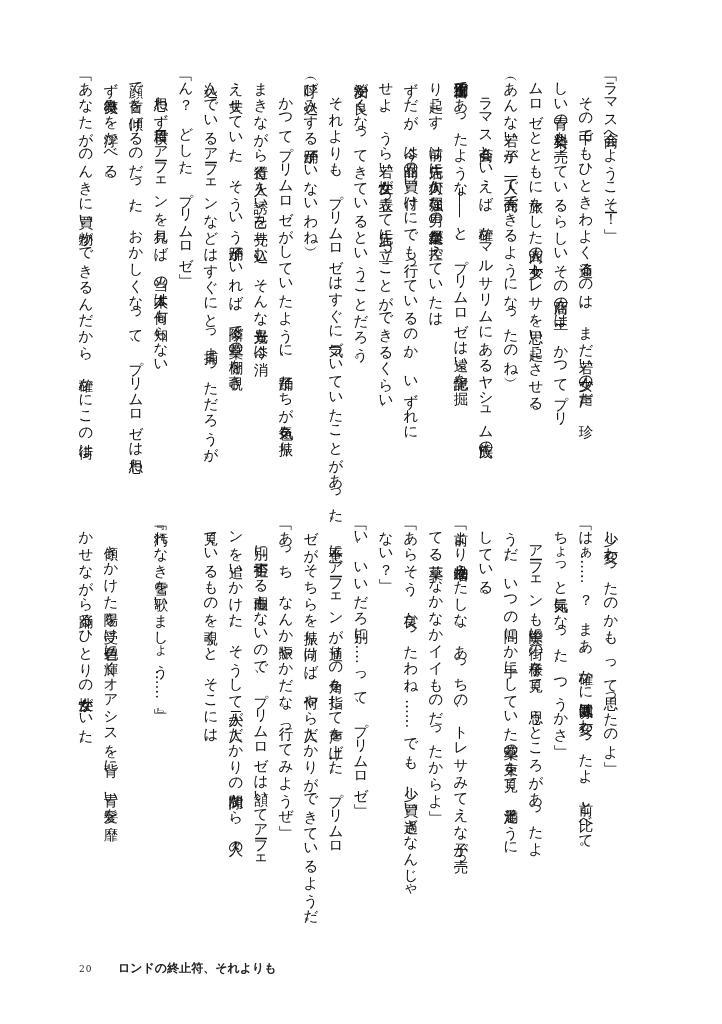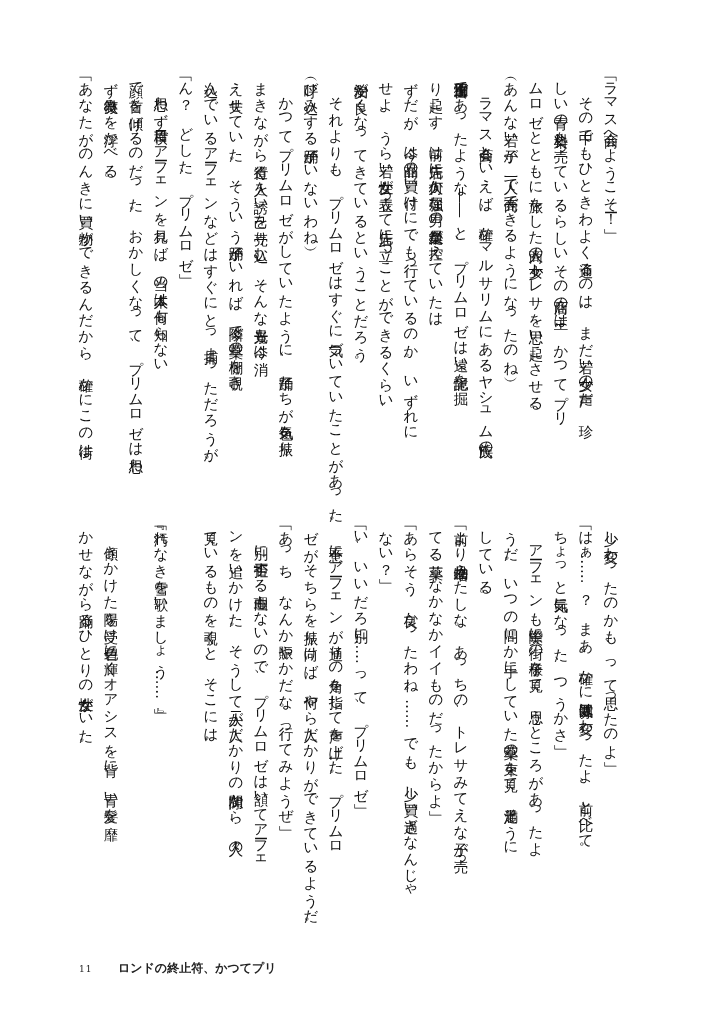--- a/index.html
+++ b/index.html
@@ -98,17 +98,17 @@
     <div class="line">ンを追いかけた。そうして二人が人だかりの隙間から、人々の</div>
     <div class="line">見ているものを覗くと、そこには。</div>
     <div class="line"></div>
     <div class="line">「『汚れなき雪を歌いましょう……』」</div>
     <div class="line"></div>
     <div class="line">　傾きかけた陽を受け碧色に輝くオアシスを背に、青い髪を靡</div>
     <div class="line">かせながら踊るひとりの女性がいた。</div>
   </div>
 
   <div>
-    <span class="page-num">11</span>
-    <span class="running-title">ロンドの終止符、かつてプリ</span>
+    <span class="page-num">20</span>
+    <span class="running-title">ロンドの終止符、それよりも</span>
   </div>
 
 </div>
 
 </body></html>

